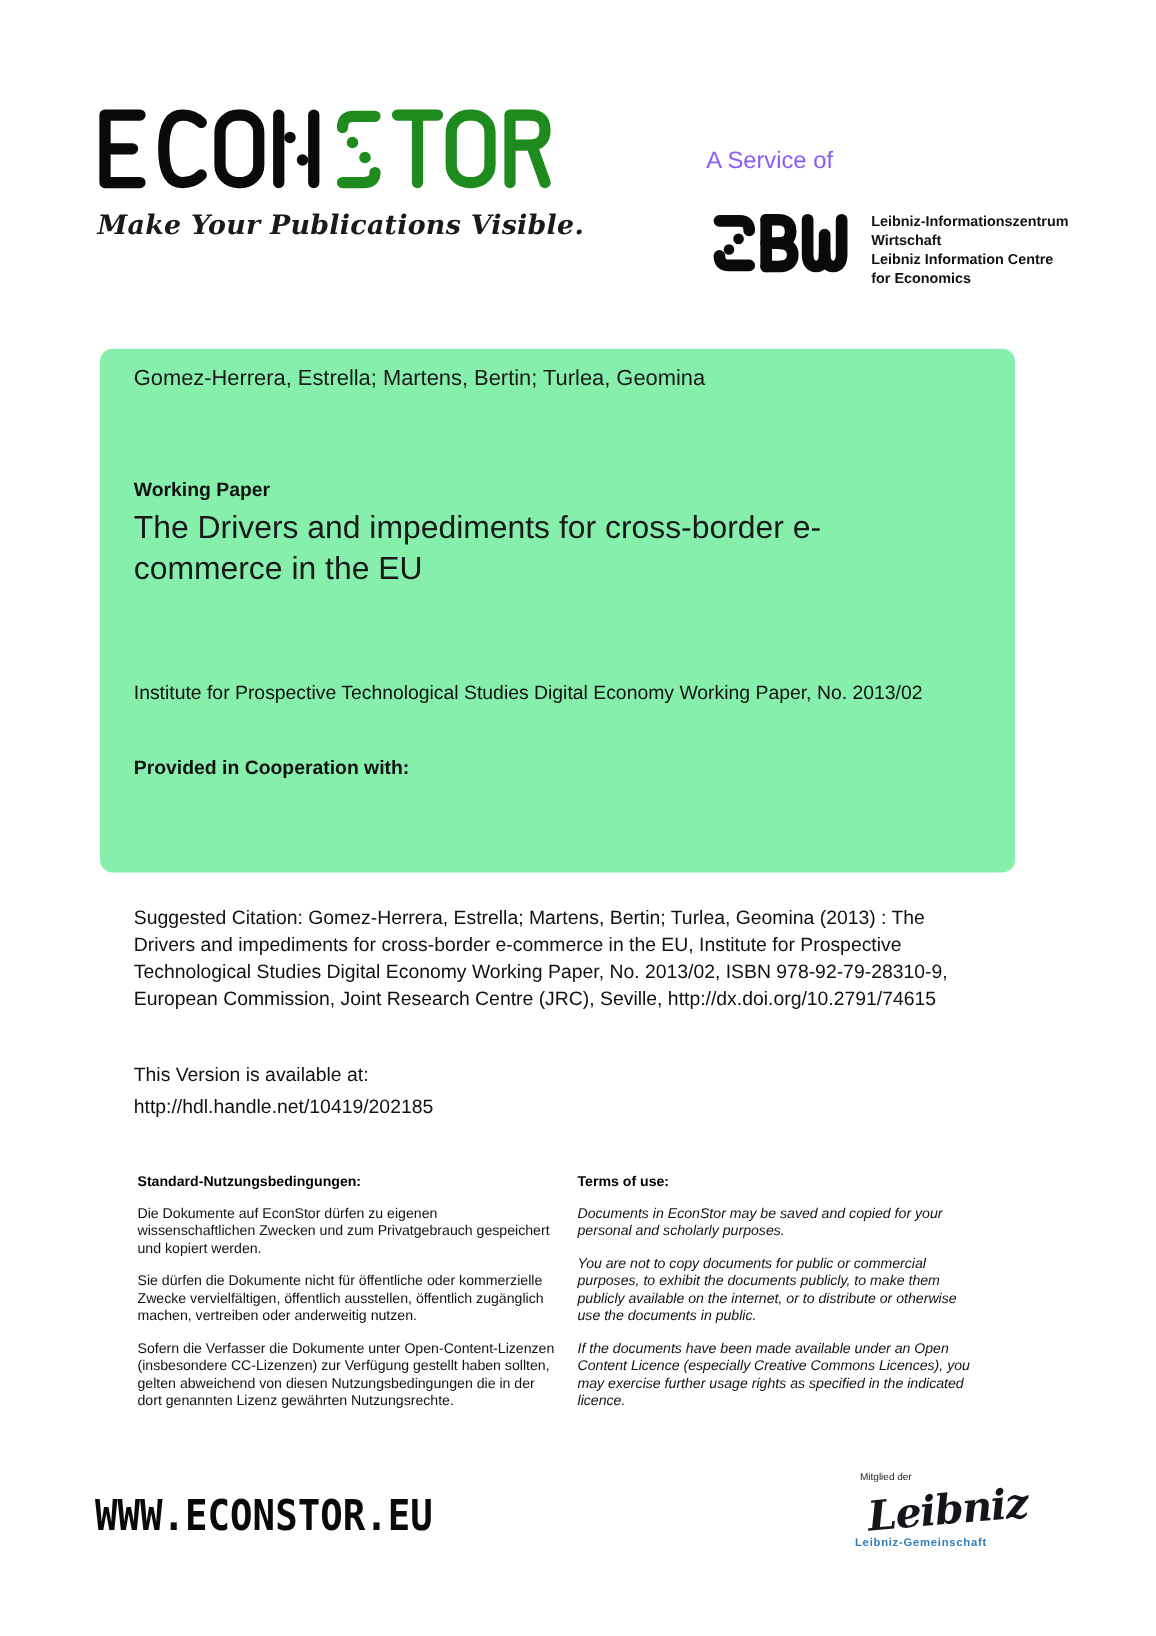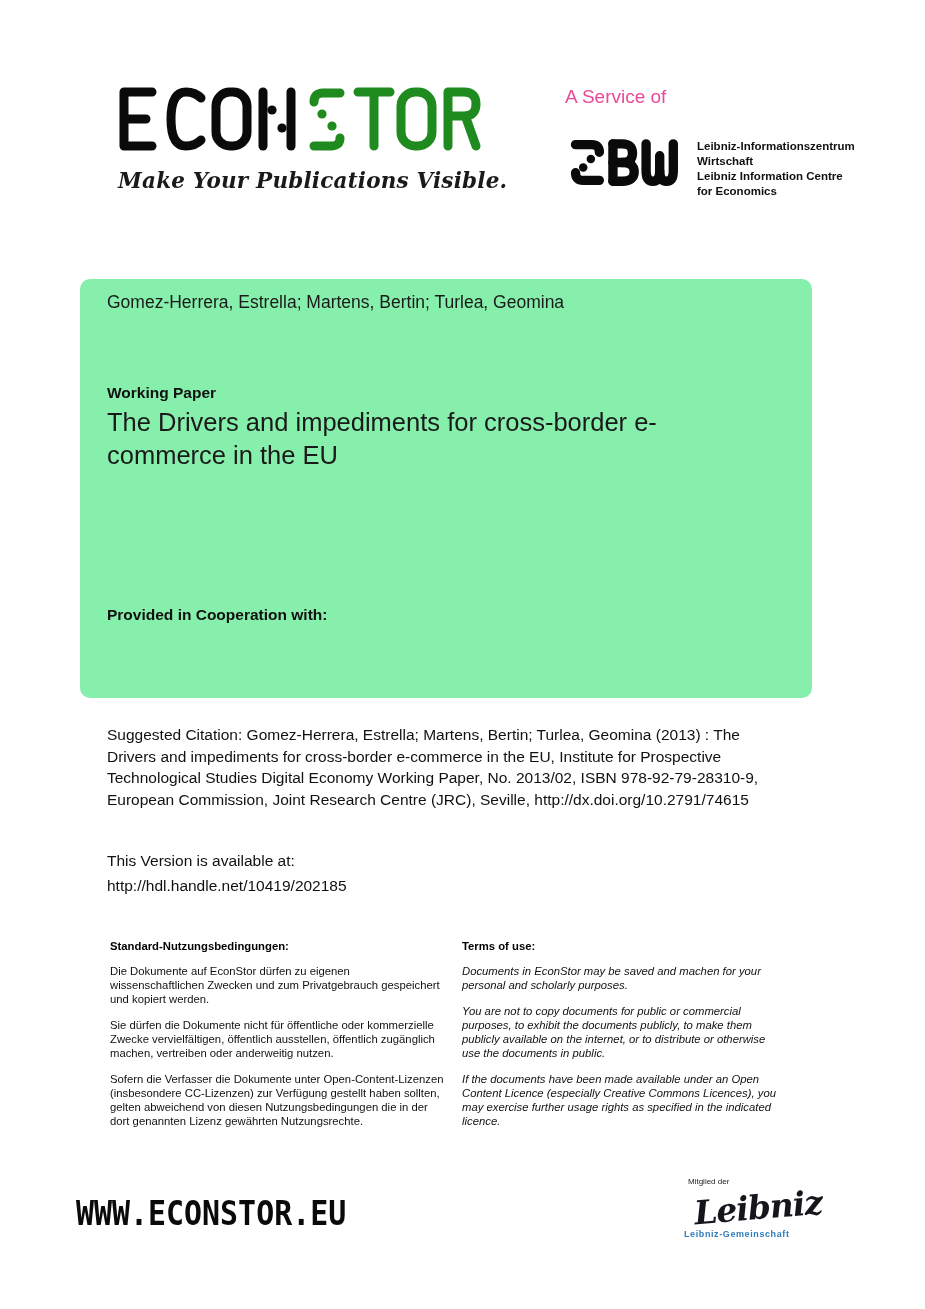--- a/index.html
+++ b/index.html
@@ -4,31 +4,31 @@
 <style>
   * { margin:0; padding:0; box-sizing:border-box; }
   html,body { background:#ffffff; }
   body {
     width:925px; height:1309px; position:relative;
     font-family:"Liberation Sans", sans-serif; color:#111;
     overflow:hidden;
   }
 
   
-  .econstor-block { position:absolute; left:78px; top:86px;margin-left:40px; }
+  .econstor-block { position:absolute; left:78px; top:86px; }
   .econstor-svg { display:block; }
   .tagline {
     margin-top:16px;
     font-family:"DejaVu Serif", serif;
     font-style:italic; font-weight:600;
     font-size:21.5px; color:#1a1a1a; letter-spacing:0.2px;
   }
 
   .service-block { position:absolute; left:565px; top:86px; width:290px; }
-  .service-label { font-size:19px; color:#ec4899; }
+  .service-label { font-size:19px; color:#8b5cf6;margin-top:32px; }
   .zbw-row { margin-top:29px; display:flex; align-items:flex-start; }
   .zbw-svg { display:block; flex:0 0 auto; }
   .zbw-subtitle {
     margin-left:14px; padding-top:2px;
     font-family:Liberation Sans, sans-serif;
     font-size:11.5px; font-weight:600; line-height:15px; color:#111;
     white-space:pre-line;
   }
 
   
@@ -136,40 +136,41 @@
 Wirtschaft
 Leibniz Information Centre
 for Economics</div>
   </div>
 </div>
 
 <div class="pub-box">
   <div class="authors">Gomez-Herrera, Estrella; Martens, Bertin; Turlea, Geomina</div>
   <div class="pub-type">Working Paper</div>
   <div class="pub-title">The Drivers and impediments for cross-border e-commerce in the EU</div>
+  <div class="series">Institute for Prospective Technological Studies Digital Economy Working Paper, No. 2013/02</div>
   <div class="coop-label">Provided in Cooperation with:</div>
 </div>
 
 <div class="citation"><span>Suggested Citation: Gomez-Herrera, Estrella; Martens, Bertin; Turlea, Geomina (2013) : The Drivers and impediments for cross-border e-commerce in the EU, Institute for Prospective Technological Studies Digital Economy Working Paper, No. 2013/02, ISBN 978-92-79-28310-9, European Commission, Joint Research Centre (JRC), Seville, </span><a href="#">http://dx.doi.org/10.2791/74615</a></div>
 
 <div class="version">
   <div>This Version is available at:</div>
   <a href="#">http://hdl.handle.net/10419/202185</a>
 </div>
 
 <div class="terms">
   <div class="terms-de">
     <h4>Standard-Nutzungsbedingungen:</h4>
     <p>Die Dokumente auf EconStor dürfen zu eigenen wissenschaftlichen Zwecken und zum Privatgebrauch gespeichert und kopiert werden.</p>
     <p>Sie dürfen die Dokumente nicht für öffentliche oder kommerzielle Zwecke vervielfältigen, öffentlich ausstellen, öffentlich zugänglich machen, vertreiben oder anderweitig nutzen.</p>
     <p>Sofern die Verfasser die Dokumente unter Open-Content-Lizenzen (insbesondere CC-Lizenzen) zur Verfügung gestellt haben sollten, gelten abweichend von diesen Nutzungsbedingungen die in der dort genannten Lizenz gewährten Nutzungsrechte.</p>
   </div>
   <div class="terms-en">
     <h4>Terms of use:</h4>
-    <p>Documents in EconStor may be saved and machen for your personal and scholarly purposes.</p>
+    <p>Documents in EconStor may be saved and copied for your personal and scholarly purposes.</p>
     <p>You are not to copy documents for public or commercial purposes, to exhibit the documents publicly, to make them publicly available on the internet, or to distribute or otherwise use the documents in public.</p>
     <p>If the documents have been made available under an Open Content Licence (especially Creative Commons Licences), you may exercise further usage rights as specified in the indicated licence.</p>
   </div>
 </div>
 
 <div class="footer-site">www.econstor.eu</div>
 
 <div class="leibniz-block">
   <div class="leibniz-member">Mitglied der</div>
   <div class="leibniz-script">Leibniz</div>

